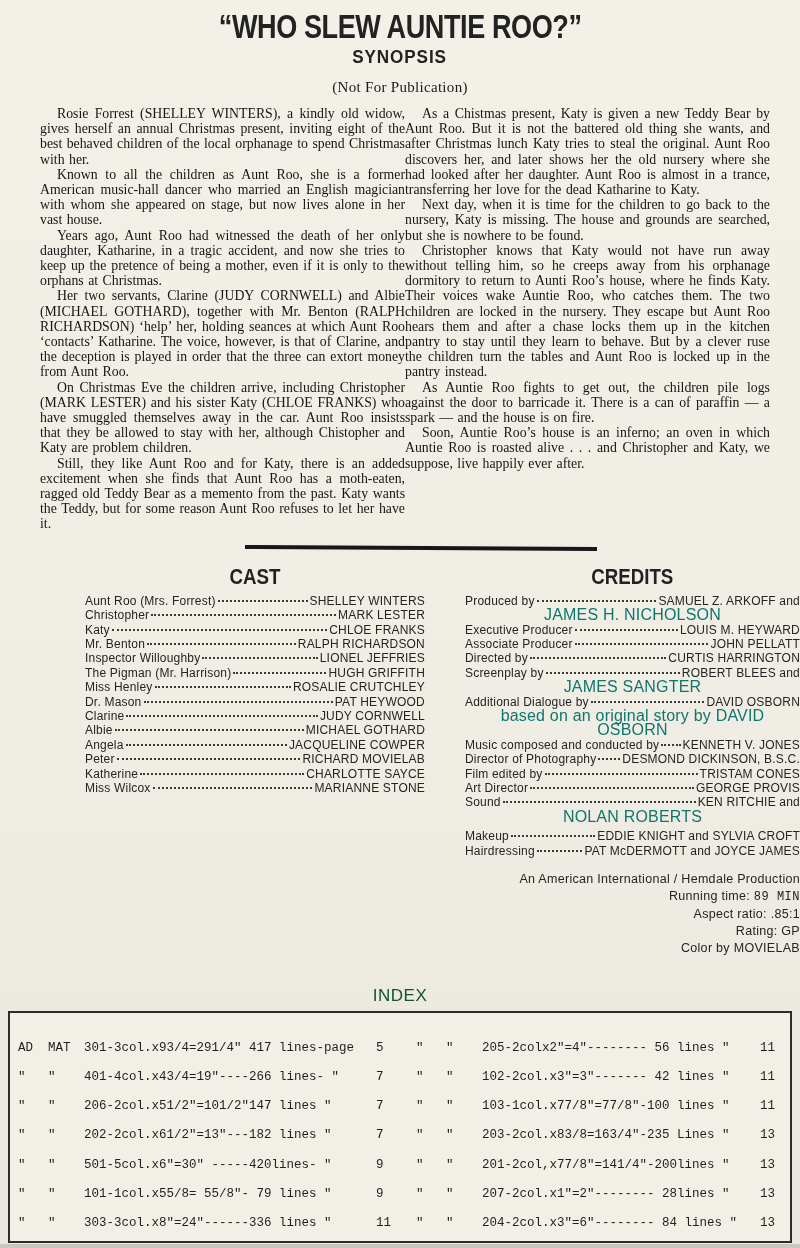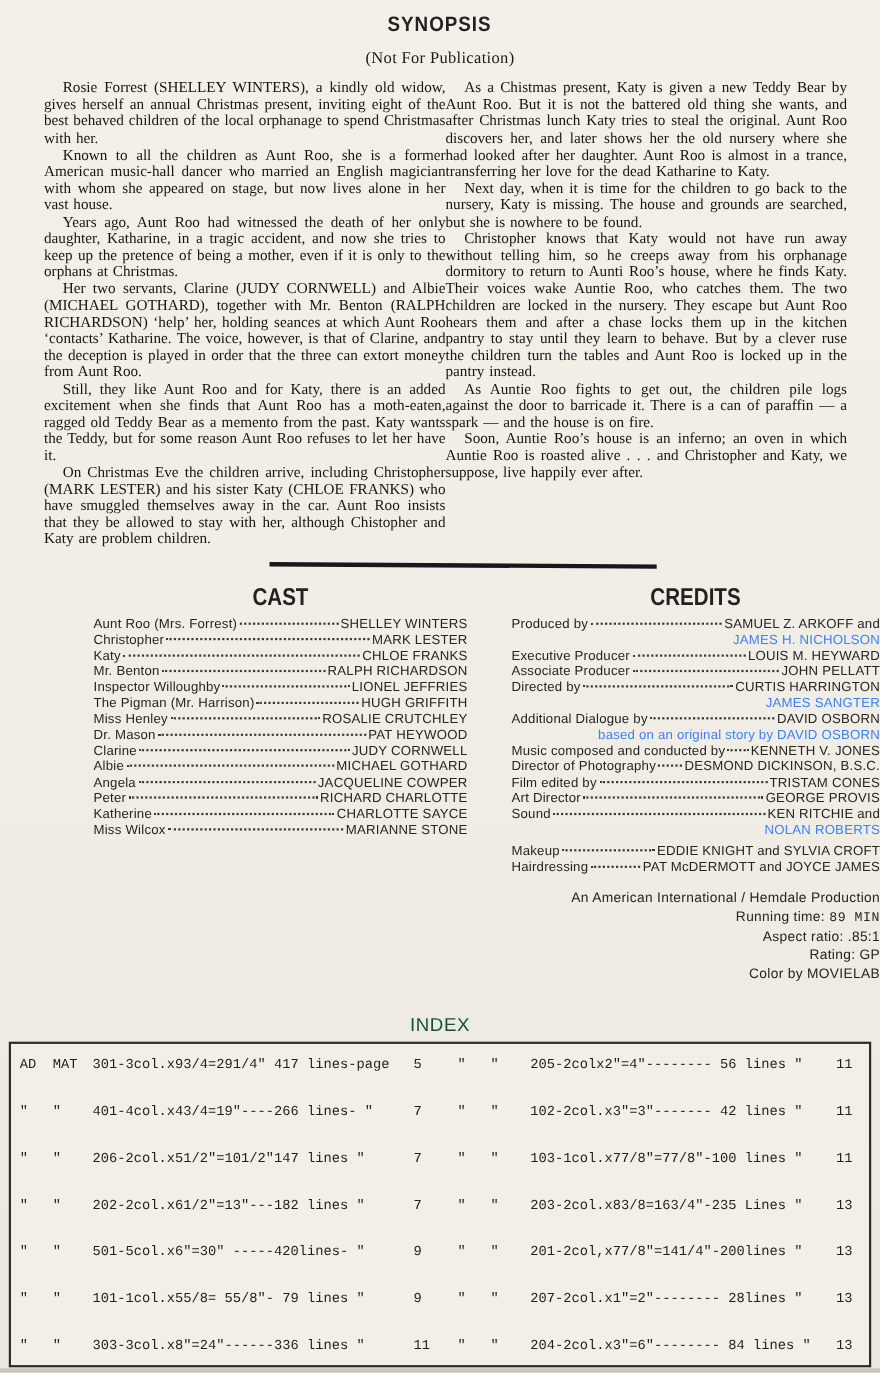--- a/index.html
+++ b/index.html
@@ -37,63 +37,66 @@
   .cast-credits { display:flex; margin-top:15px; padding-left:85px; }
   .cast-box { width:340px; }
   .credits-box { width:335px; margin-left:40px; }
   .sec-h { display:flex; justify-content:center; font-weight:700; font-size:22px; line-height:24px; margin-bottom:5px; color:#222; }
   .sec-h span { display:inline-block; transform:scaleX(0.85); letter-spacing:0px; }
   .c-row { display:flex; align-items:baseline; font-size:12px; line-height:14.4px; letter-spacing:0.2px; color:#242424; }
   .c-row.gap { margin-top:5px; }
   .role { white-space:nowrap; }
   .leader { flex:1; min-width:8px; border-bottom:2px dotted #3a3a3a; margin:0 2px; transform:translateY(-3px); }
   .cname { white-space:nowrap; }
-  .extra { text-align:right; font-size:12px; line-height:14.4px; letter-spacing:0.2px; color:#3b82f6; }
+  .extra { text-align:center; font-size:16px; line-height:14.4px; letter-spacing:0.2px; color:#0f766e; }
 
   
   .production { margin-top:13px; text-align:right; font-size:12.5px; line-height:17px; letter-spacing:0.3px; color:#242424; }
   .typed { font-family:"Liberation Mono","DejaVu Sans Mono",monospace; font-size:12px; letter-spacing:0.5px; }
 
   
   .index-section { position:absolute; left:0; right:0; bottom:5px; }
   .index-h { text-align:center; font-size:17px; font-weight:400; letter-spacing:0.5px; margin-bottom:5px; color:#14532d; }
   .index-box {
-    margin:0 8px; height:296px;
+    margin:0 8px; height:232px;
     border:2px solid #2c2c2c;
     background:#f2efe7;
-    display:flex; padding:12px 4px 10px 8px;
+    display:flex; padding:28px 4px 10px 8px;
   }
   .index-col { width:50%; display:flex; flex-direction:column; justify-content:space-between; }
   .index-col.right { padding-left:14px; }
   .i-row { display:flex; font-family:"Liberation Mono","DejaVu Sans Mono",monospace; font-size:12.5px; line-height:15px; white-space:pre; color:#1f1f1f; }
   .ic1 { width:30px; } .ic2 { width:36px; }
   .ispec { flex:1; } .ipg { width:26px; }
 
   .scan-edge { position:absolute; left:0; bottom:0; width:100%; height:4px; background:#c9c6be; }
 </style>
 </head>
 <body>
 
 <div class="page">
 
   <header class="hdr">
+    <h1 class="film-title">
+        <span>“WHO SLEW AUNTIE ROO?”</span>
+      </h1>
     <h2 class="synopsis-h">
         <span>SYNOPSIS</span>
       </h2>
     <div class="nfp">(Not For Publication)</div>
   </header>
 
   <section class="synopsis">
     <div class="syn-col">
         <p class="para">Rosie Forrest (SHELLEY WINTERS), a kindly old widow, gives herself an annual Christmas present, inviting eight of the best behaved children of the local orphanage to spend Christmas with her.</p>
         <p class="para">Known to all the children as Aunt Roo, she is a former American music-hall dancer who married an English magician with whom she appeared on stage, but now lives alone in her vast house.</p>
         <p class="para">Years ago, Aunt Roo had witnessed the death of her only daughter, Katharine, in a tragic accident, and now she tries to keep up the pretence of being a mother, even if it is only to the orphans at Christmas.</p>
         <p class="para">Her two servants, Clarine (JUDY CORNWELL) and Albie (MICHAEL GOTHARD), together with Mr. Benton (RALPH RICHARDSON) ‘help’ her, holding seances at which Aunt Roo ‘contacts’ Katharine. The voice, however, is that of Clarine, and the deception is played in order that the three can extort money from Aunt Roo.</p>
+        <p class="para">On Christmas Eve the children arrive, including Christopher (MARK LESTER) and his sister Katy (CHLOE FRANKS) who have smuggled themselves away in the car. Aunt Roo insists that they be allowed to stay with her, although Chistopher and Katy are problem children.</p>
         <p class="para">Still, they like Aunt Roo and for Katy, there is an added excitement when she finds that Aunt Roo has a moth-eaten, ragged old Teddy Bear as a memento from the past. Katy wants the Teddy, but for some reason Aunt Roo refuses to let her have it.</p>
-        <p class="para">On Christmas Eve the children arrive, including Christopher (MARK LESTER) and his sister Katy (CHLOE FRANKS) who have smuggled themselves away in the car. Aunt Roo insists that they be allowed to stay with her, although Chistopher and Katy are problem children.</p>
       </div>
     <div class="syn-col">
         <p class="para">As a Chistmas present, Katy is given a new Teddy Bear by Aunt Roo. But it is not the battered old thing she wants, and after Christmas lunch Katy tries to steal the original. Aunt Roo discovers her, and later shows her the old nursery where she had looked after her daughter. Aunt Roo is almost in a trance, transferring her love for the dead Katharine to Katy.</p>
         <p class="para">Next day, when it is time for the children to go back to the nursery, Katy is missing. The house and grounds are searched, but she is nowhere to be found.</p>
         <p class="para">Christopher knows that Katy would not have run away without telling him, so he creeps away from his orphanage dormitory to return to Aunti Roo’s house, where he finds Katy. Their voices wake Auntie Roo, who catches them. The two children are locked in the nursery. They escape but Aunt Roo hears them and after a chase locks them up in the kitchen pantry to stay until they learn to behave. But by a clever ruse the children turn the tables and Aunt Roo is locked up in the pantry instead.</p>
         <p class="para">As Auntie Roo fights to get out, the children pile logs against the door to barricade it. There is a can of paraffin — a spark — and the house is on fire.</p>
         <p class="para">Soon, Auntie Roo’s house is an inferno; an oven in which Auntie Roo is roasted alive . . . and Christopher and Katy, we suppose, live happily ever after.</p>
       </div>
   </section>
 
@@ -156,21 +159,21 @@
             <span class="cname">MICHAEL GOTHARD</span>
           </div>
           <div class="c-row">
             <span class="role">Angela</span>
             <span class="leader"></span>
             <span class="cname">JACQUELINE COWPER</span>
           </div>
           <div class="c-row">
             <span class="role">Peter</span>
             <span class="leader"></span>
-            <span class="cname">RICHARD CHARLOTTE</span>
+            <span class="cname">RICHARD MOVIELAB</span>
           </div>
           <div class="c-row">
             <span class="role">Katherine</span>
             <span class="leader"></span>
             <span class="cname">CHARLOTTE SAYCE</span>
           </div>
           <div class="c-row">
             <span class="role">Miss Wilcox</span>
             <span class="leader"></span>
             <span class="cname">MARIANNE STONE</span>
@@ -195,20 +198,25 @@
           </div>
           <div class="c-row">
             <span class="role">Associate Producer</span>
             <span class="leader"></span>
             <span class="cname">JOHN PELLATT</span>
           </div>
           <div class="c-row">
             <span class="role">Directed by</span>
             <span class="leader"></span>
             <span class="cname">CURTIS HARRINGTON</span>
+          </div>
+          <div class="c-row">
+            <span class="role">Screenplay by</span>
+            <span class="leader"></span>
+            <span class="cname">ROBERT BLEES and</span>
           </div>
           <div class="extra">JAMES SANGTER</div>
           <div class="c-row">
             <span class="role">Additional Dialogue by</span>
             <span class="leader"></span>
             <span class="cname">DAVID OSBORN</span>
           </div>
           <div class="extra">based on an original story by DAVID OSBORN</div>
           <div class="c-row">
             <span class="role">Music composed and conducted by</span>

